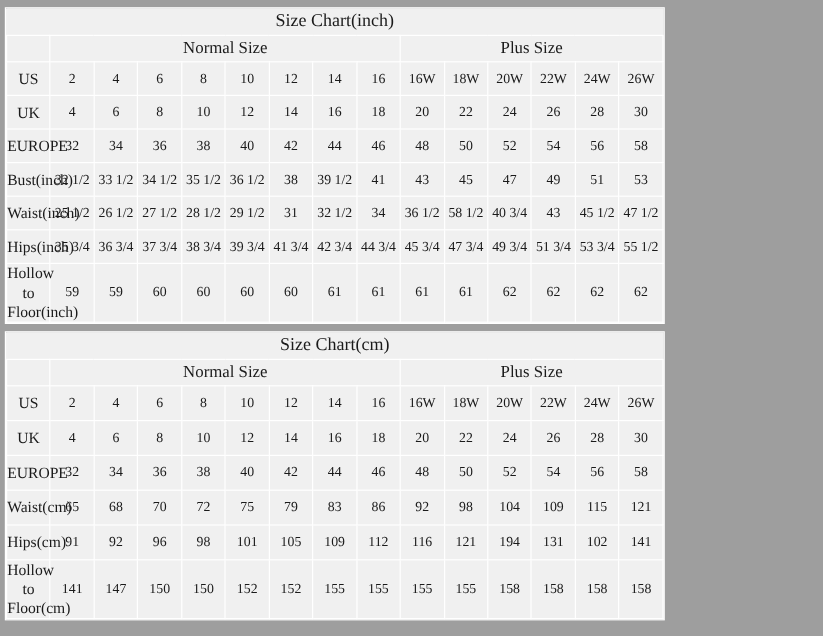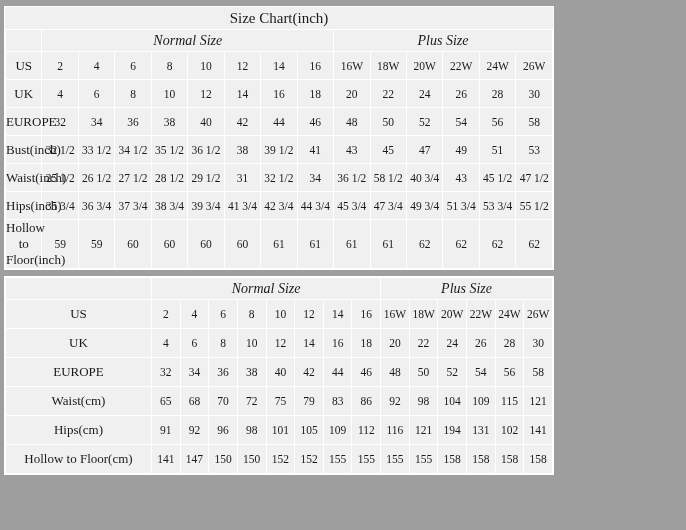--- a/index.html
+++ b/index.html
@@ -48,21 +48,20 @@
     font-size: 15px;
     height: 22px;
     background: #f0f0f0 !important;
     border-left: none !important;
     border-right: none !important;
     border-top: none !important;
   }
   .group-cell {
     font-size: 14px;
     height: 21px;
-    font-style: italic;
   }
   .blank-cell {
     background: #f0f0f0;
   }
   .rowlabel {
     font-size: 13px;
     height: 27px;
     width: 145px;
     margin-top: 48px;
   }
@@ -221,20 +220,23 @@
           <td class="datacell">62</td>
         </tr>
       </tbody>
     </table>
   </div>
 
   <div class="chart-block">
     <table class="size-table cm">
       <tbody>
         <tr>
+          <td class="title-cell" colspan="15">Size Chart(cm)</td>
+        </tr>
+        <tr>
           <td class="group-cell blank-cell first-col"></td>
           <td class="group-cell" colspan="8">Normal Size</td>
           <td class="group-cell" colspan="6">Plus Size</td>
         </tr>
 
         <tr>
           <td class="rowlabel">US</td>
           <td class="datacell">2</td>
           <td class="datacell">4</td>
           <td class="datacell">6</td>

